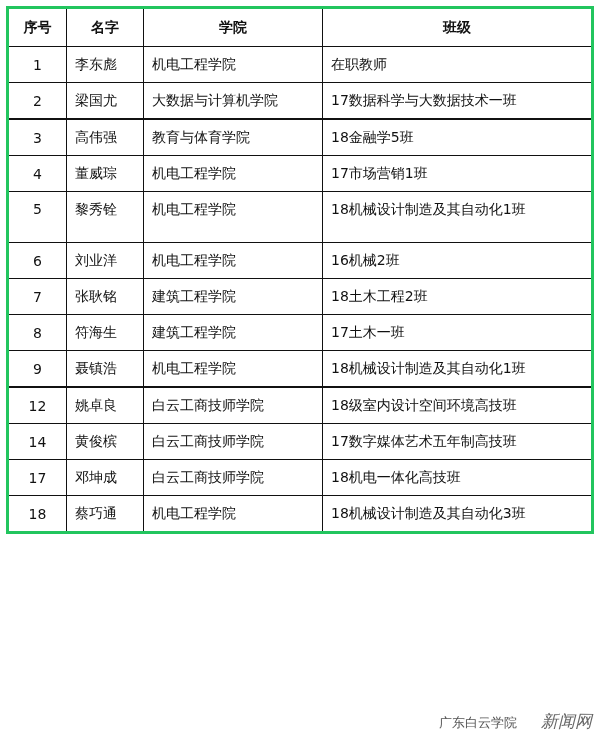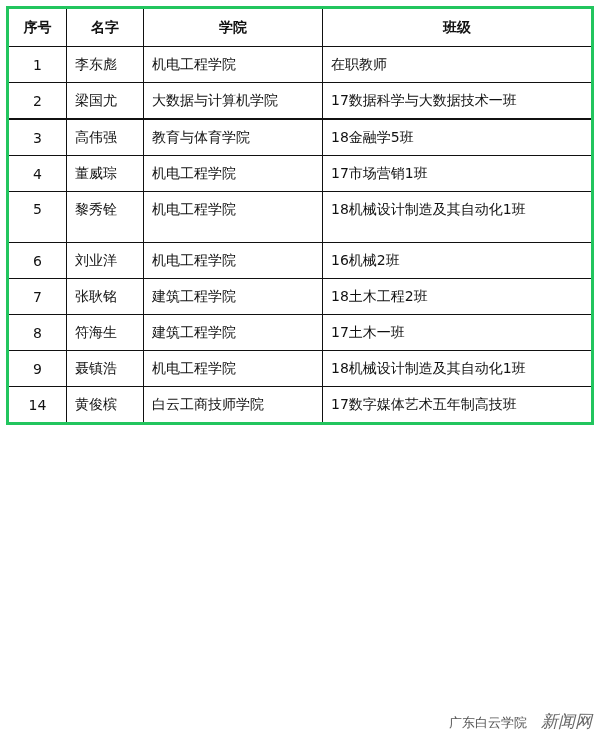--- a/index.html
+++ b/index.html
@@ -13,21 +13,21 @@
   table.roster th, table.roster td {
     border: 1px solid #111; padding: 0 8px; font-size: 14px; height: 35px;
     white-space: nowrap; overflow: hidden;
   }
   table.roster th { height: 37px; font-weight: bold; text-align: center; font-size: 14px; }
   table.roster td.idx { text-align: center; }
   table.roster td.tall { height: 41px; vertical-align: top; padding-top: 9px; }
   table.roster tr.thick-top td { border-top: 2px solid #111; }
   col.c1 { width: 59px; } col.c2 { width: 77px; } col.c3 { width: 179px; } col.c4 { width: auto; }
   .watermark { position: absolute; right: 8px; top: 710px; font-size: 13px; color: #555; }
-  .watermark .brand { font-family: "DejaVu Serif", serif; font-size: 17px; font-style: italic; color: #666; margin-left: 14px; }
+  .watermark .brand { font-family: "DejaVu Serif", serif; font-size: 17px; font-style: italic; color: #666; margin-left: 24px; }
 </style>
 </head>
 <body>
 
 <table class="roster">
   <colgroup>
       <col class="c1">
       <col class="c2">
       <col class="c3">
       <col class="c4">
@@ -88,24 +88,42 @@
         <td class="">符海生</td>
         <td class="">建筑工程学院</td>
         <td class="">17土木一班</td>
       </tr>
       <tr>
         <td class="idx">9</td>
         <td class="">聂镇浩</td>
         <td class="">机电工程学院</td>
         <td class="">18机械设计制造及其自动化1班</td>
       </tr>
+      <tr class="thick-top">
+        <td class="idx">12</td>
+        <td class="">姚卓良</td>
+        <td class="">白云工商技师学院</td>
+        <td class="">18级室内设计空间环境高技班</td>
+      </tr>
       <tr>
         <td class="idx">14</td>
         <td class="">黄俊槟</td>
         <td class="">白云工商技师学院</td>
         <td class="">17数字媒体艺术五年制高技班</td>
+      </tr>
+      <tr>
+        <td class="idx">17</td>
+        <td class="">邓坤成</td>
+        <td class="">白云工商技师学院</td>
+        <td class="">18机电一体化高技班</td>
+      </tr>
+      <tr>
+        <td class="idx">18</td>
+        <td class="">蔡巧通</td>
+        <td class="">机电工程学院</td>
+        <td class="">18机械设计制造及其自动化3班</td>
       </tr>
     </tbody>
 </table>
 
 <div class="watermark">
   <span>广东白云学院</span><span class="brand">新闻网</span>
 </div>
 
 </body></html>

